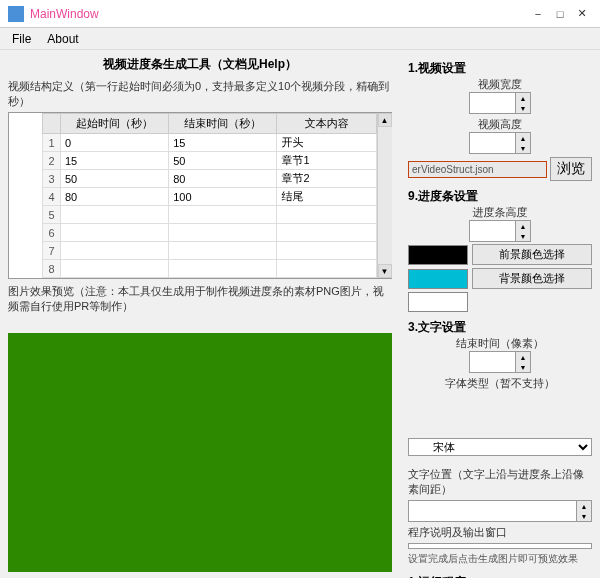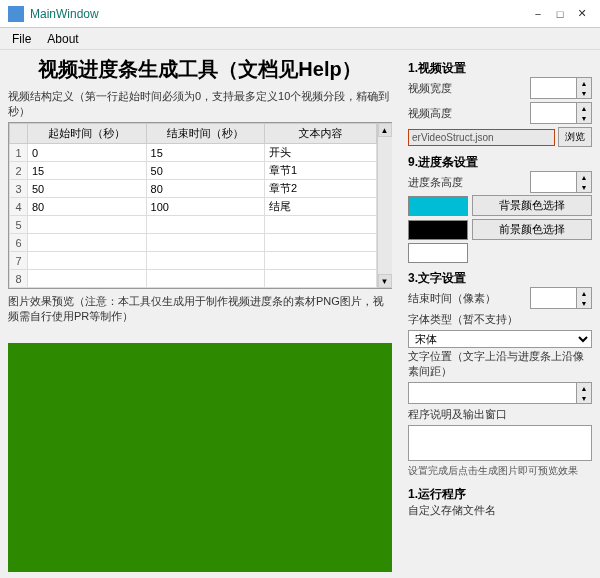--- a/index.html
+++ b/index.html
@@ -22,21 +22,21 @@
     }
     .title-bar-icon {
       width: 16px;
       height: 16px;
       margin-right: 6px;
       background: #4a90d9;
       display: inline-block;
     }
     .title-bar-text {
       font-size: 12px;
-      color: #0f766e;
+      color: #ec4899;
       flex: 1;
     }
     .title-bar-controls {
       display: flex;
       gap: 2px;
     }
     .title-bar-btn {
       width: 20px;
       height: 20px;
       border: none;
@@ -73,21 +73,21 @@
       flex-direction: column;
     }
     .right-panel {
       width: 200px;
       padding: 6px 8px;
       display: flex;
       flex-direction: column;
     }
     .app-title {
       text-align: center;
-      font-size: 20px;
+      font-size: 12px;
       font-weight: bold;
       margin-bottom: 6px;
       color: #000;
     }
     .section-label {
       font-size: 11px;
       color: #333;
       margin-bottom: 3px;
     }
     .table-container {
@@ -143,20 +143,21 @@
     .section-title {
       font-size: 12px;
       font-weight: bold;
       color: #000;
       margin-top: 4px;
     }
     .field-row {
       display: flex;
       align-items: center;
       margin-bottom: 3px;
+      flex-direction: column;
     }
     .field-label {
       font-size: 11px;
       color: #333;
       flex: 1;
     }
     .spin-input {
       display: flex;
       align-items: center;
       border: 1px solid #999;
@@ -202,21 +203,21 @@
       color: #555;
       white-space: nowrap;
       overflow: hidden;
       text-overflow: ellipsis;
     }
     .browse-btn {
       border: 1px solid #999;
       background: #e8e8e8;
       padding: 2px 6px;
       cursor: pointer;
-      font-size: 10px;
+      font-size: 14px;
     }
     .color-row {
       display: flex;
       align-items: center;
       gap: 4px;
       margin-bottom: 3px;
     }
     .color-swatch {
       width: 60px;
       height: 20px;
@@ -227,22 +228,23 @@
       background: #e8e8e8;
       padding: 2px 5px;
       cursor: pointer;
       font-size: 11px;
       flex: 1;
     }
     .select-input {
       border: 1px solid #999;
       background: #fff;
       font-size: 11px;
-      padding: 1px 2px;
+      padding: 1px 20px;
       width: 100%;
+      margin-top: 44px;
     }
     .progress-height-row {
       display: flex;
       align-items: center;
       margin-bottom: 2px;
     }
     .log-area {
       border: 1px solid #999;
       background: #fff;
       height: 36px;
@@ -302,21 +304,21 @@
 <div class="main-content">
 
   <div class="left-panel">
 
     <div class="app-title">视频进度条生成工具（文档见Help）</div>
 
     <div class="section-label">视频结构定义（第一行起始时间必须为0，支持最多定义10个视频分段，精确到秒）</div>
 
     <div class="table-container">
       <div style="display:flex;">
-        <div style="flex:1; overflow:hidden;">
+        <div style="flex:1; overflow:hidden;padding-left:33px;">
           <table>
             <thead>
               <tr>
                 <th style="width:18px;"></th>
                 <th>起始时间（秒）</th>
                 <th>结束时间（秒）</th>
                 <th>文本内容</th>
               </tr>
             </thead>
             <tbody id="table-body">
@@ -423,27 +425,27 @@
       <div class="spin-input">
         <input type="text" style="">
         <div class="spin-btns">
           <button class="spin-btn">▲</button>
           <button class="spin-btn">▼</button>
         </div>
       </div>
     </div>
 
     <div class="color-row">
+      <div class="color-swatch" id="fg-swatch" style="background: rgb(0, 0, 0);"></div>
+      <button class="color-btn">前景颜色选择</button>
+    </div>
+
+    <div class="color-row">
       <div class="color-swatch" id="bg-swatch" style="background: rgb(0, 188, 212);"></div>
       <button class="color-btn">背景颜色选择</button>
-    </div>
-
-    <div class="color-row">
-      <div class="color-swatch" id="fg-swatch" style="background: rgb(0, 0, 0);"></div>
-      <button class="color-btn">前景颜色选择</button>
     </div>
 
     <div class="color-row">
       <div class="color-swatch" style="background:#fff;"></div>
     </div>
 
     <div class="section-title">3.文字设置</div>
 
     <div class="field-row">
       <span class="field-label">结束时间（像素）</span>
@@ -456,21 +458,21 @@
       </div>
     </div>
 
     <div class="field-row">
       <span class="field-label">字体类型（暂不支持）</span>
     </div>
     <select class="select-input">
       <option>宋体</option>
     </select>
 
-    <div class="section-label" style="margin-top:1px;font-family:Liberation Serif, serif;">文字位置（文字上沿与进度条上沿像素间距）</div>
+    <div class="section-label" style="margin-top:11px;font-family:Liberation Serif, serif;">文字位置（文字上沿与进度条上沿像素间距）</div>
     <div class="spin-input" style="width:100%; margin-bottom:3px;">
       <input type="text" style="width: 100%;">
       <div class="spin-btns">
         <button class="spin-btn">▲</button>
         <button class="spin-btn">▼</button>
       </div>
     </div>
 
     <div class="section-label">程序说明及输出窗口</div>
     <div class="log-area"></div>

